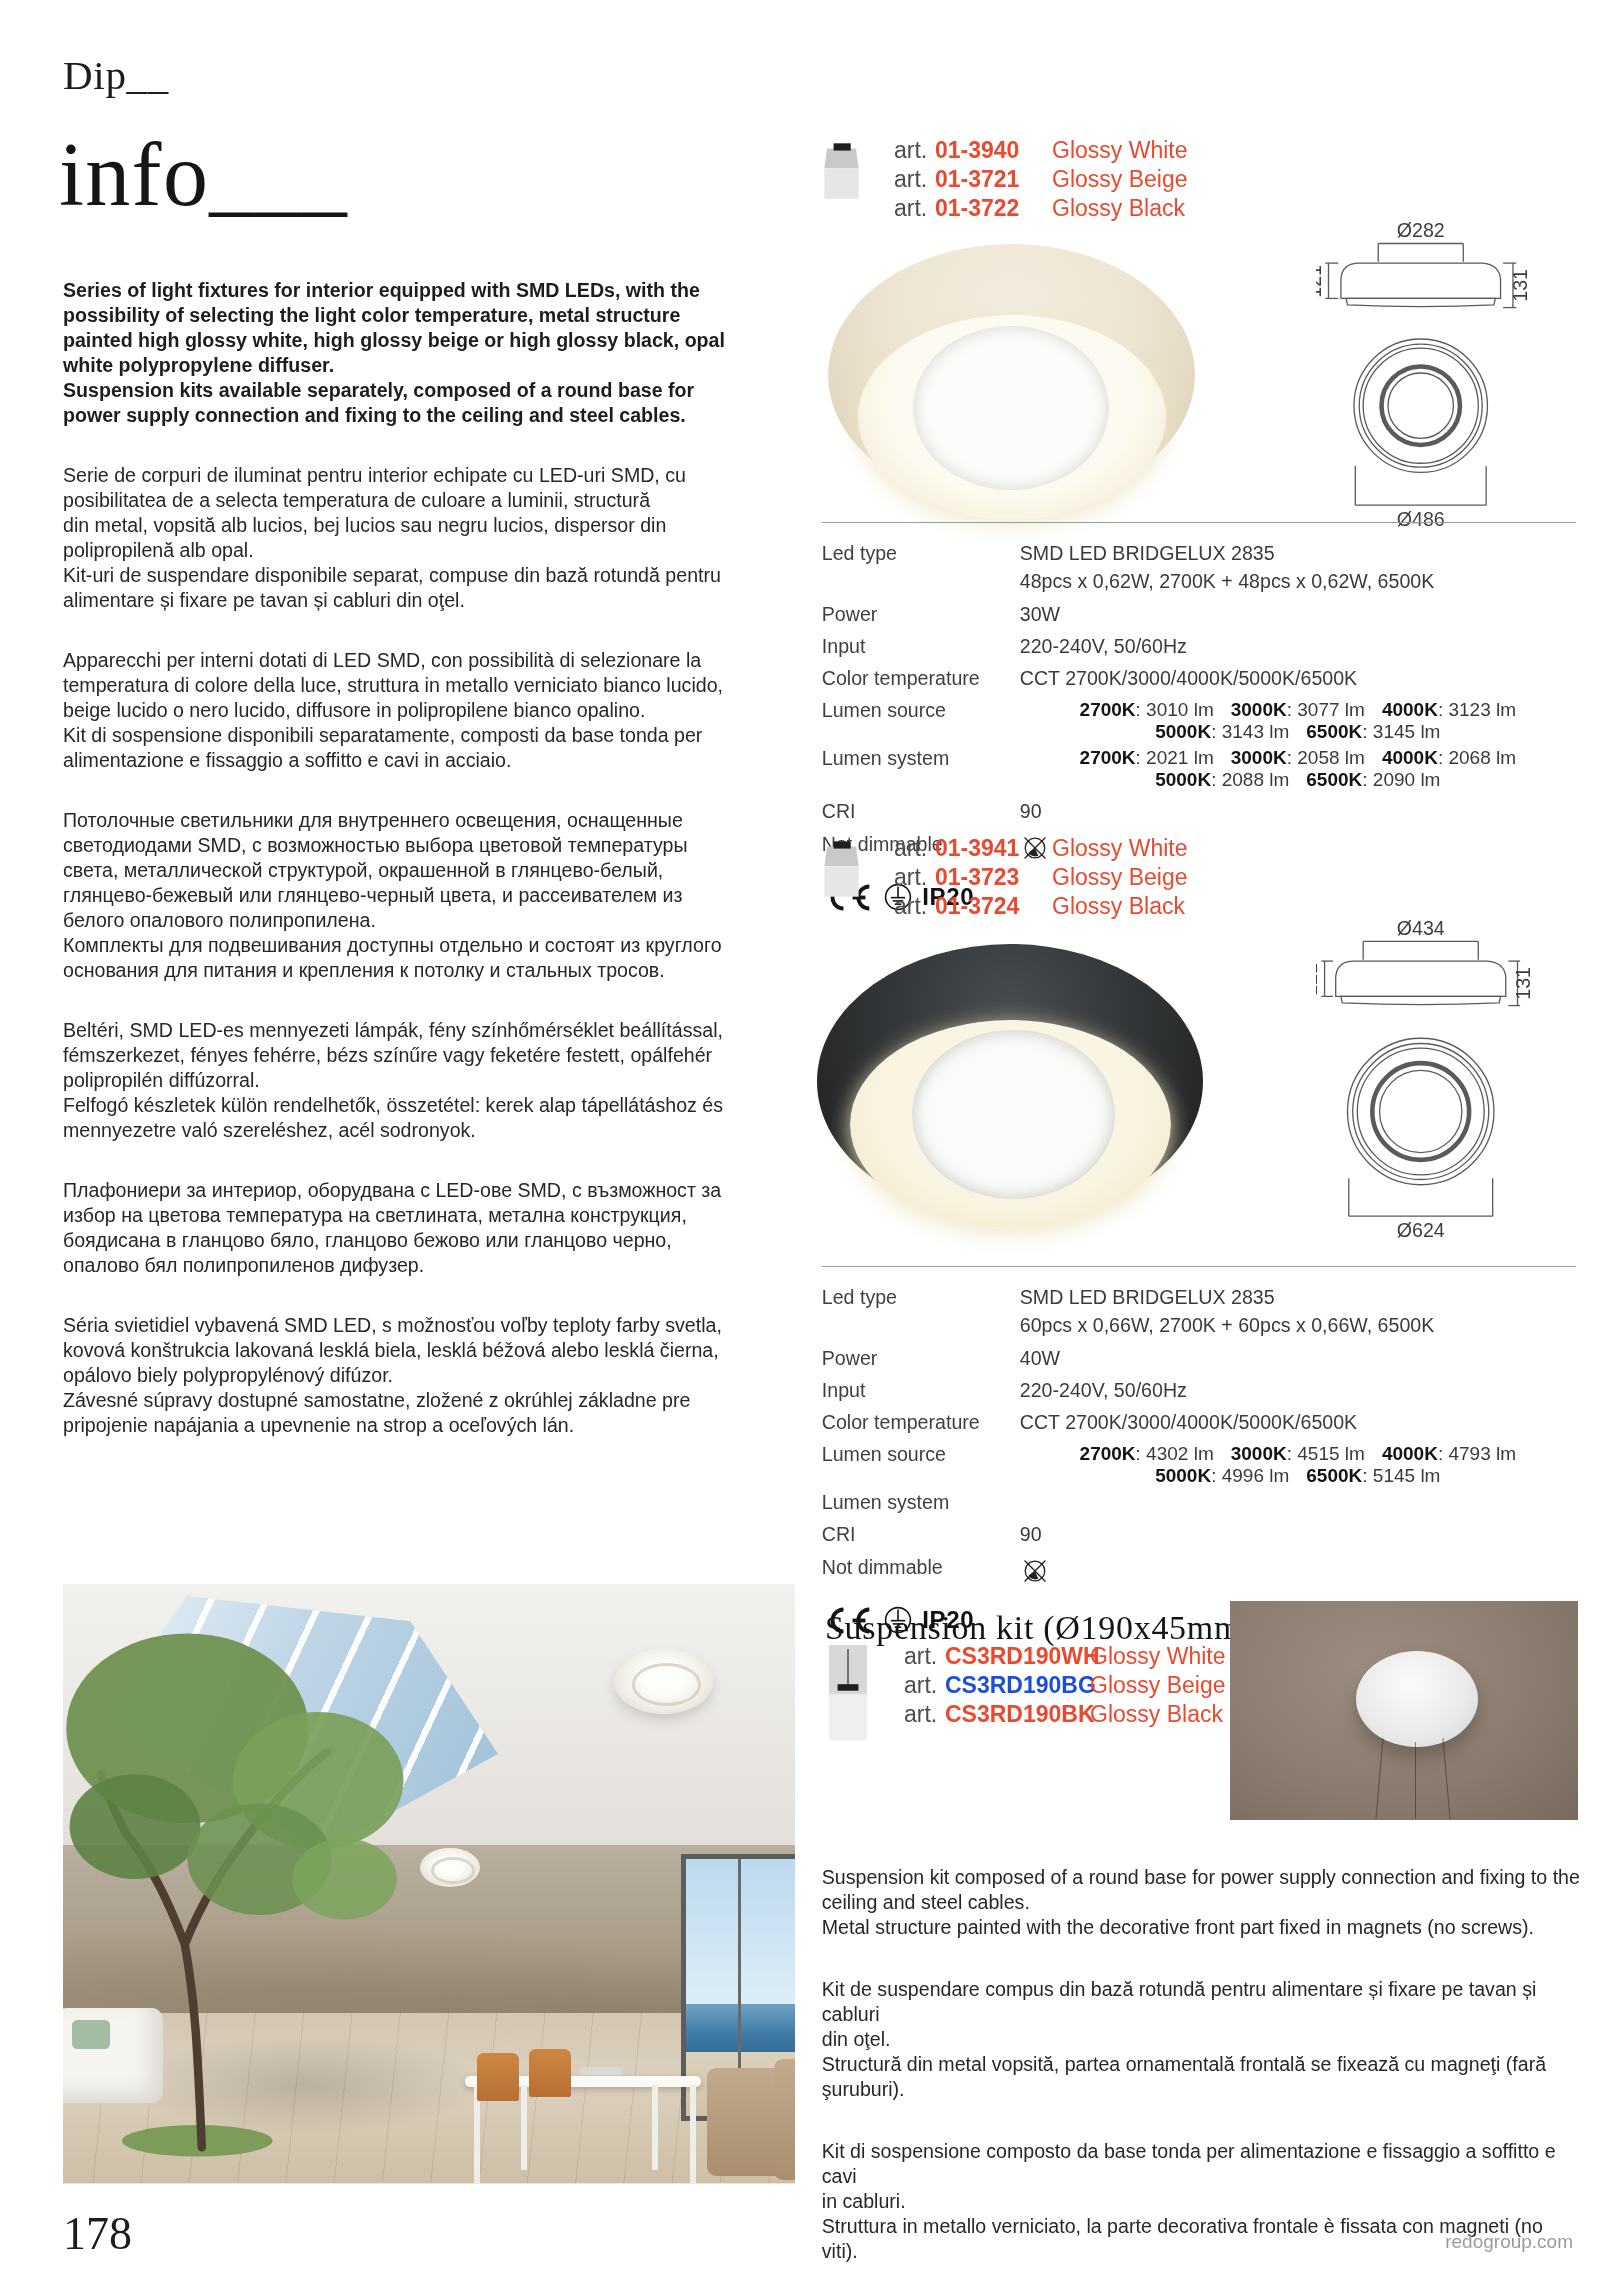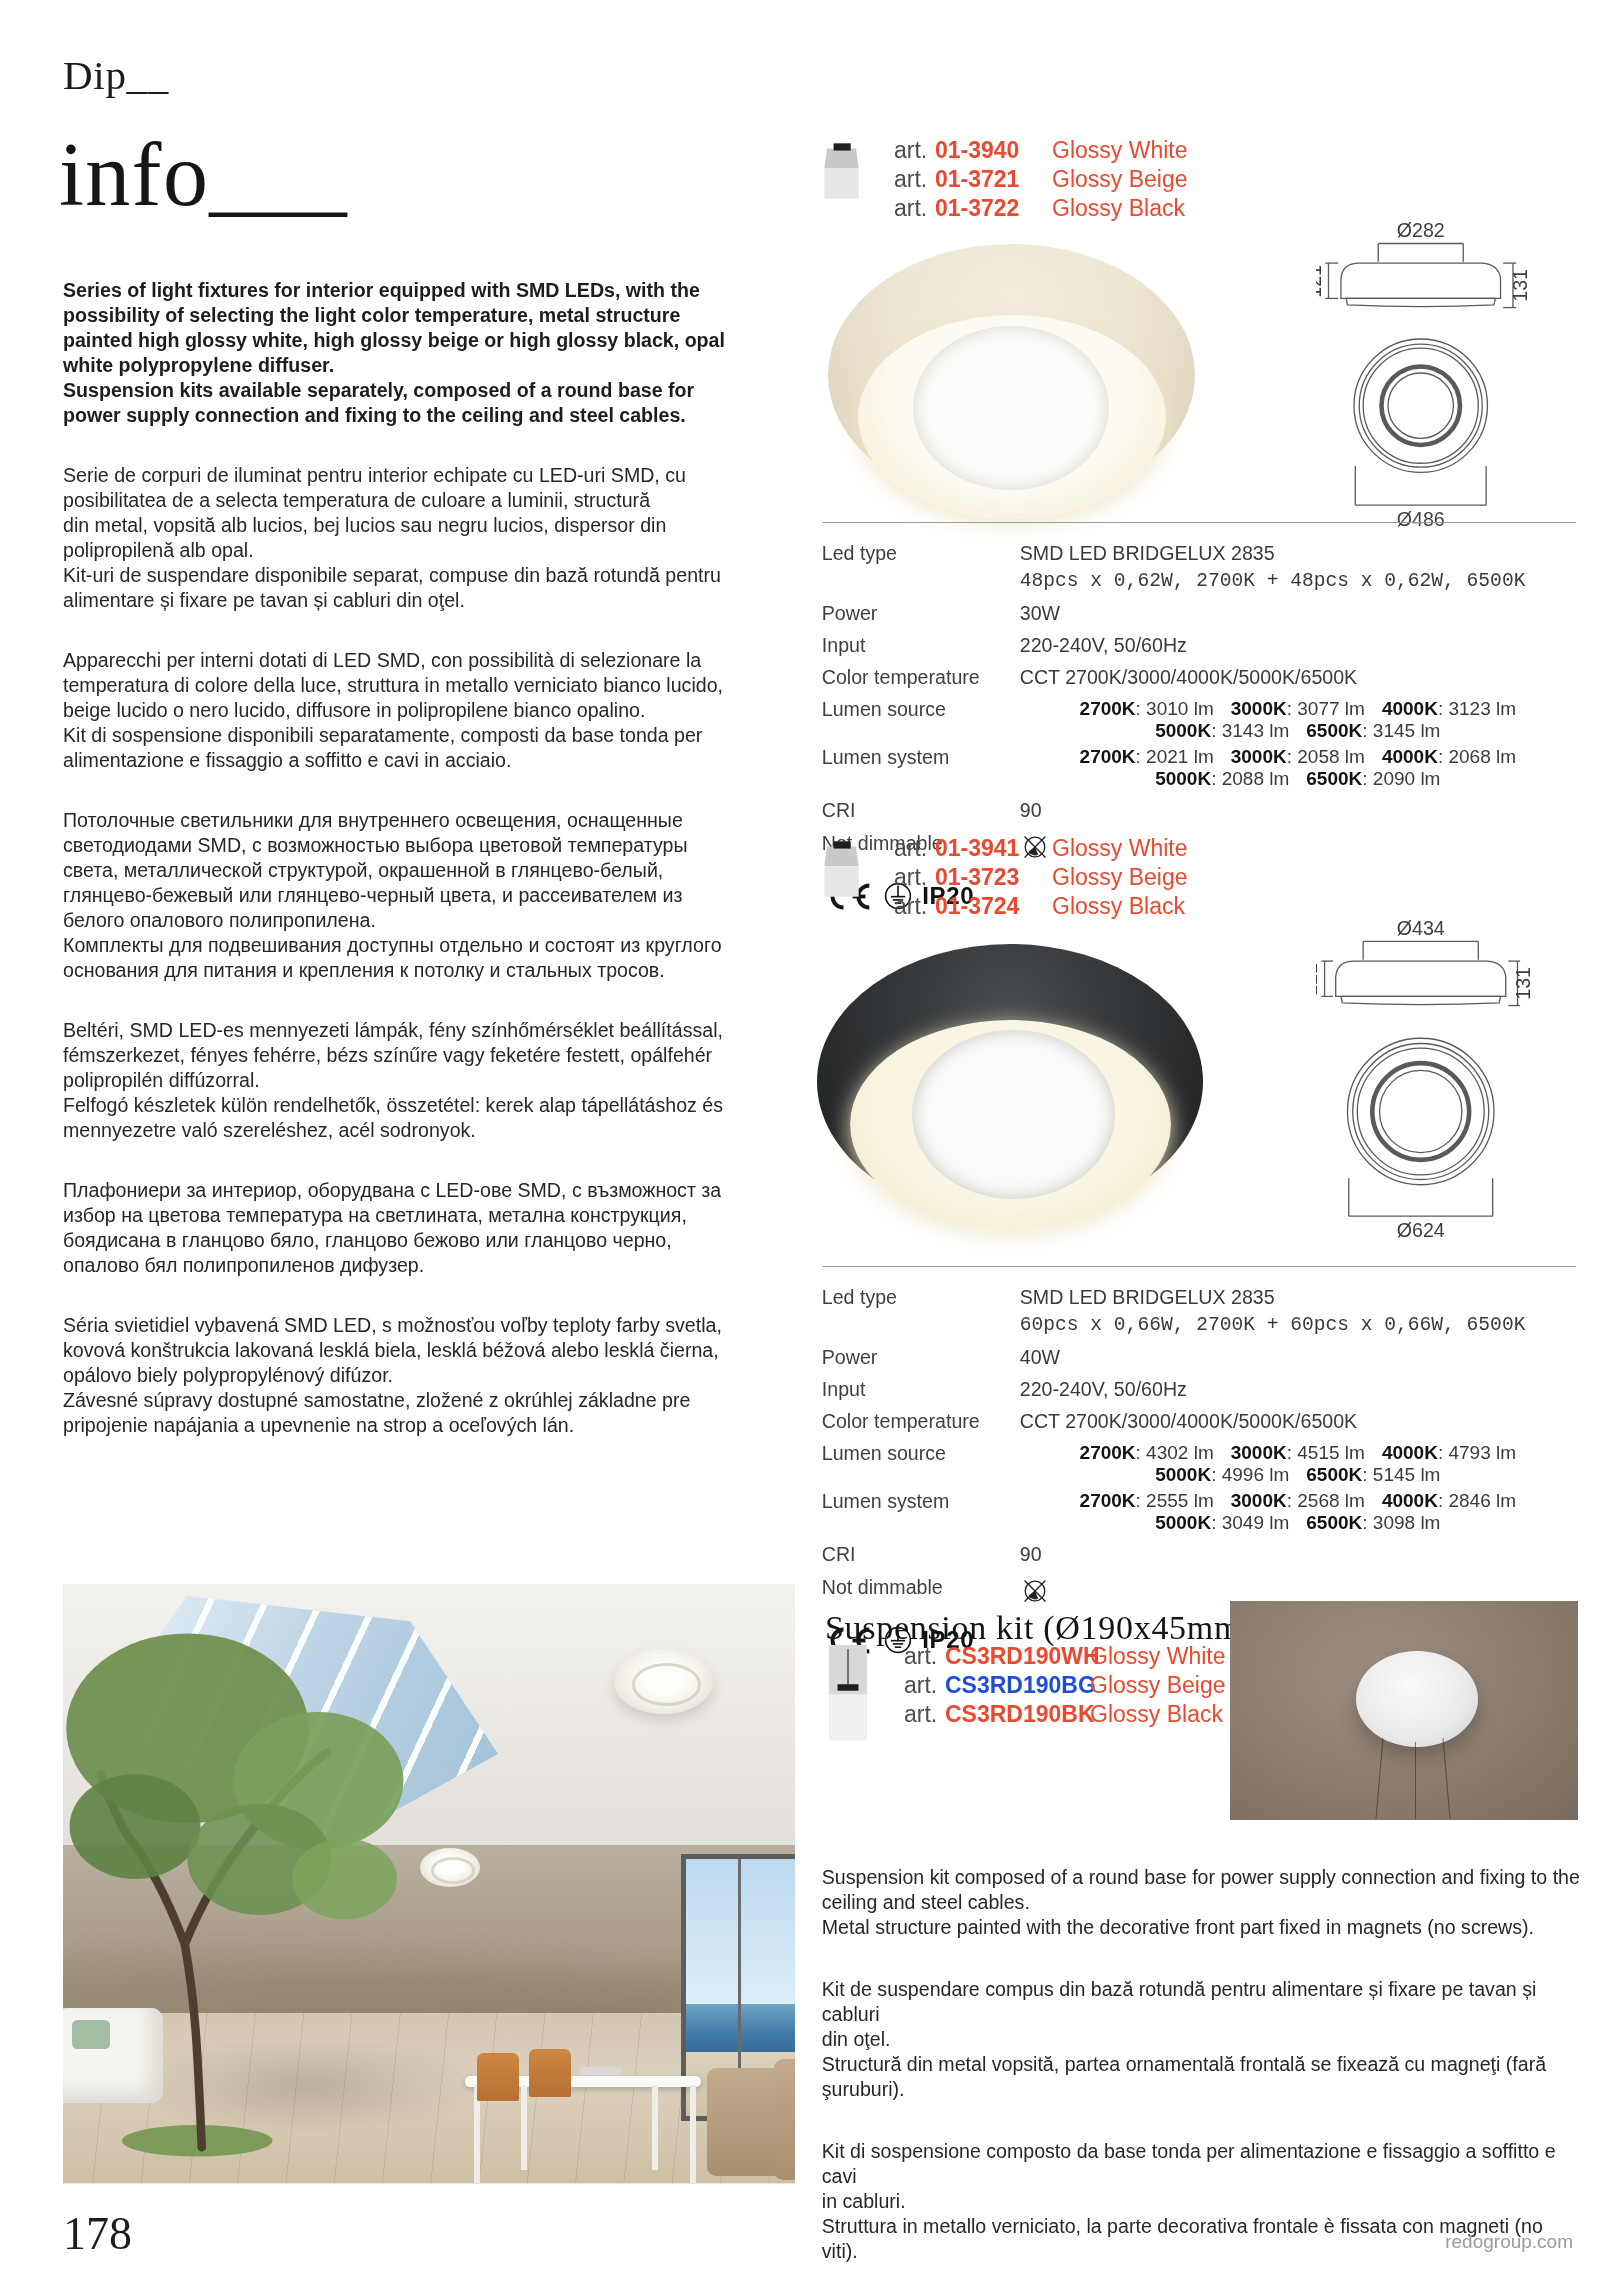--- a/index.html
+++ b/index.html
@@ -50,21 +50,21 @@
   .dg .thick{stroke-width:7;}
   .dg text{fill:#3e3e3e;font-size:30px;font-family:"Liberation Sans",sans-serif;}
 
   .spec{position:absolute;left:9.8px;width:754px;font-size:19.6px;color:#3a3a3a;}
   #product-0 .spec{top:391px;} #product-1 .spec{top:437px;}
   .rule{height:1.3px;background:#9c9c9c;margin-bottom:18.3px;}
   .srow{display:flex;margin-bottom:9.2px;}
   .srow.tight{margin-bottom:3.9px;}
   .slabel{width:198px;flex:none;color:#3f3f3f;}
   .sval{flex:1;}
-  .line2{margin-top:5.9px;font-family:Liberation Mono, monospace;}
+  .line2{margin-top:5.9px;}
   .lum{display:flex;flex-wrap:wrap;column-gap:17px;font-size:19px;justify-content:center;}
   .lum b{color:#141414;}
   .certs{display:flex;align-items:center;gap:9.2px;margin-top:14.4px;}
   .ip{font-weight:bold;font-size:24px;color:#111;letter-spacing:0.7px;}
 
   
   .suspension{position:absolute;left:812px;top:1604px;width:779px;height:661px;}
   .sk-title{position:absolute;left:13px;top:5.2px;font-size:34px;color:#151515;letter-spacing:0.7px;}
   .sk-icon{position:absolute;left:17px;top:41px;}
   .susp-arts{position:absolute;left:92px;top:38px;}
@@ -379,27 +379,20 @@
         <div class="sval lum">
           <span><b>2700K</b><span>: 4302 lm</span></span>
           <span><b>3000K</b><span>: 4515 lm</span></span>
           <span><b>4000K</b><span>: 4793 lm</span></span>
           <span><b>5000K</b><span>: 4996 lm</span></span>
           <span><b>6500K</b><span>: 5145 lm</span></span>
         </div>
       </div>
       <div class="srow">
         <div class="slabel">Lumen system</div>
-        <div class="sval lum">
-          <span><b>2700K</b><span>: 2555 lm</span></span>
-          <span><b>3000K</b><span>: 2568 lm</span></span>
-          <span><b>4000K</b><span>: 2846 lm</span></span>
-          <span><b>5000K</b><span>: 3049 lm</span></span>
-          <span><b>6500K</b><span>: 3098 lm</span></span>
-        </div>
       </div>
       <div class="srow">
         <div class="slabel">CRI</div>
         <div class="sval">90</div>
       </div>
       <div class="srow">
         <div class="slabel">Not dimmable</div>
         <div class="sval">
           <svg width="30" height="30" viewBox="0 0 46 46">
             <circle cx="23" cy="23" r="15" fill="none" stroke="#222" stroke-width="2"></circle>

